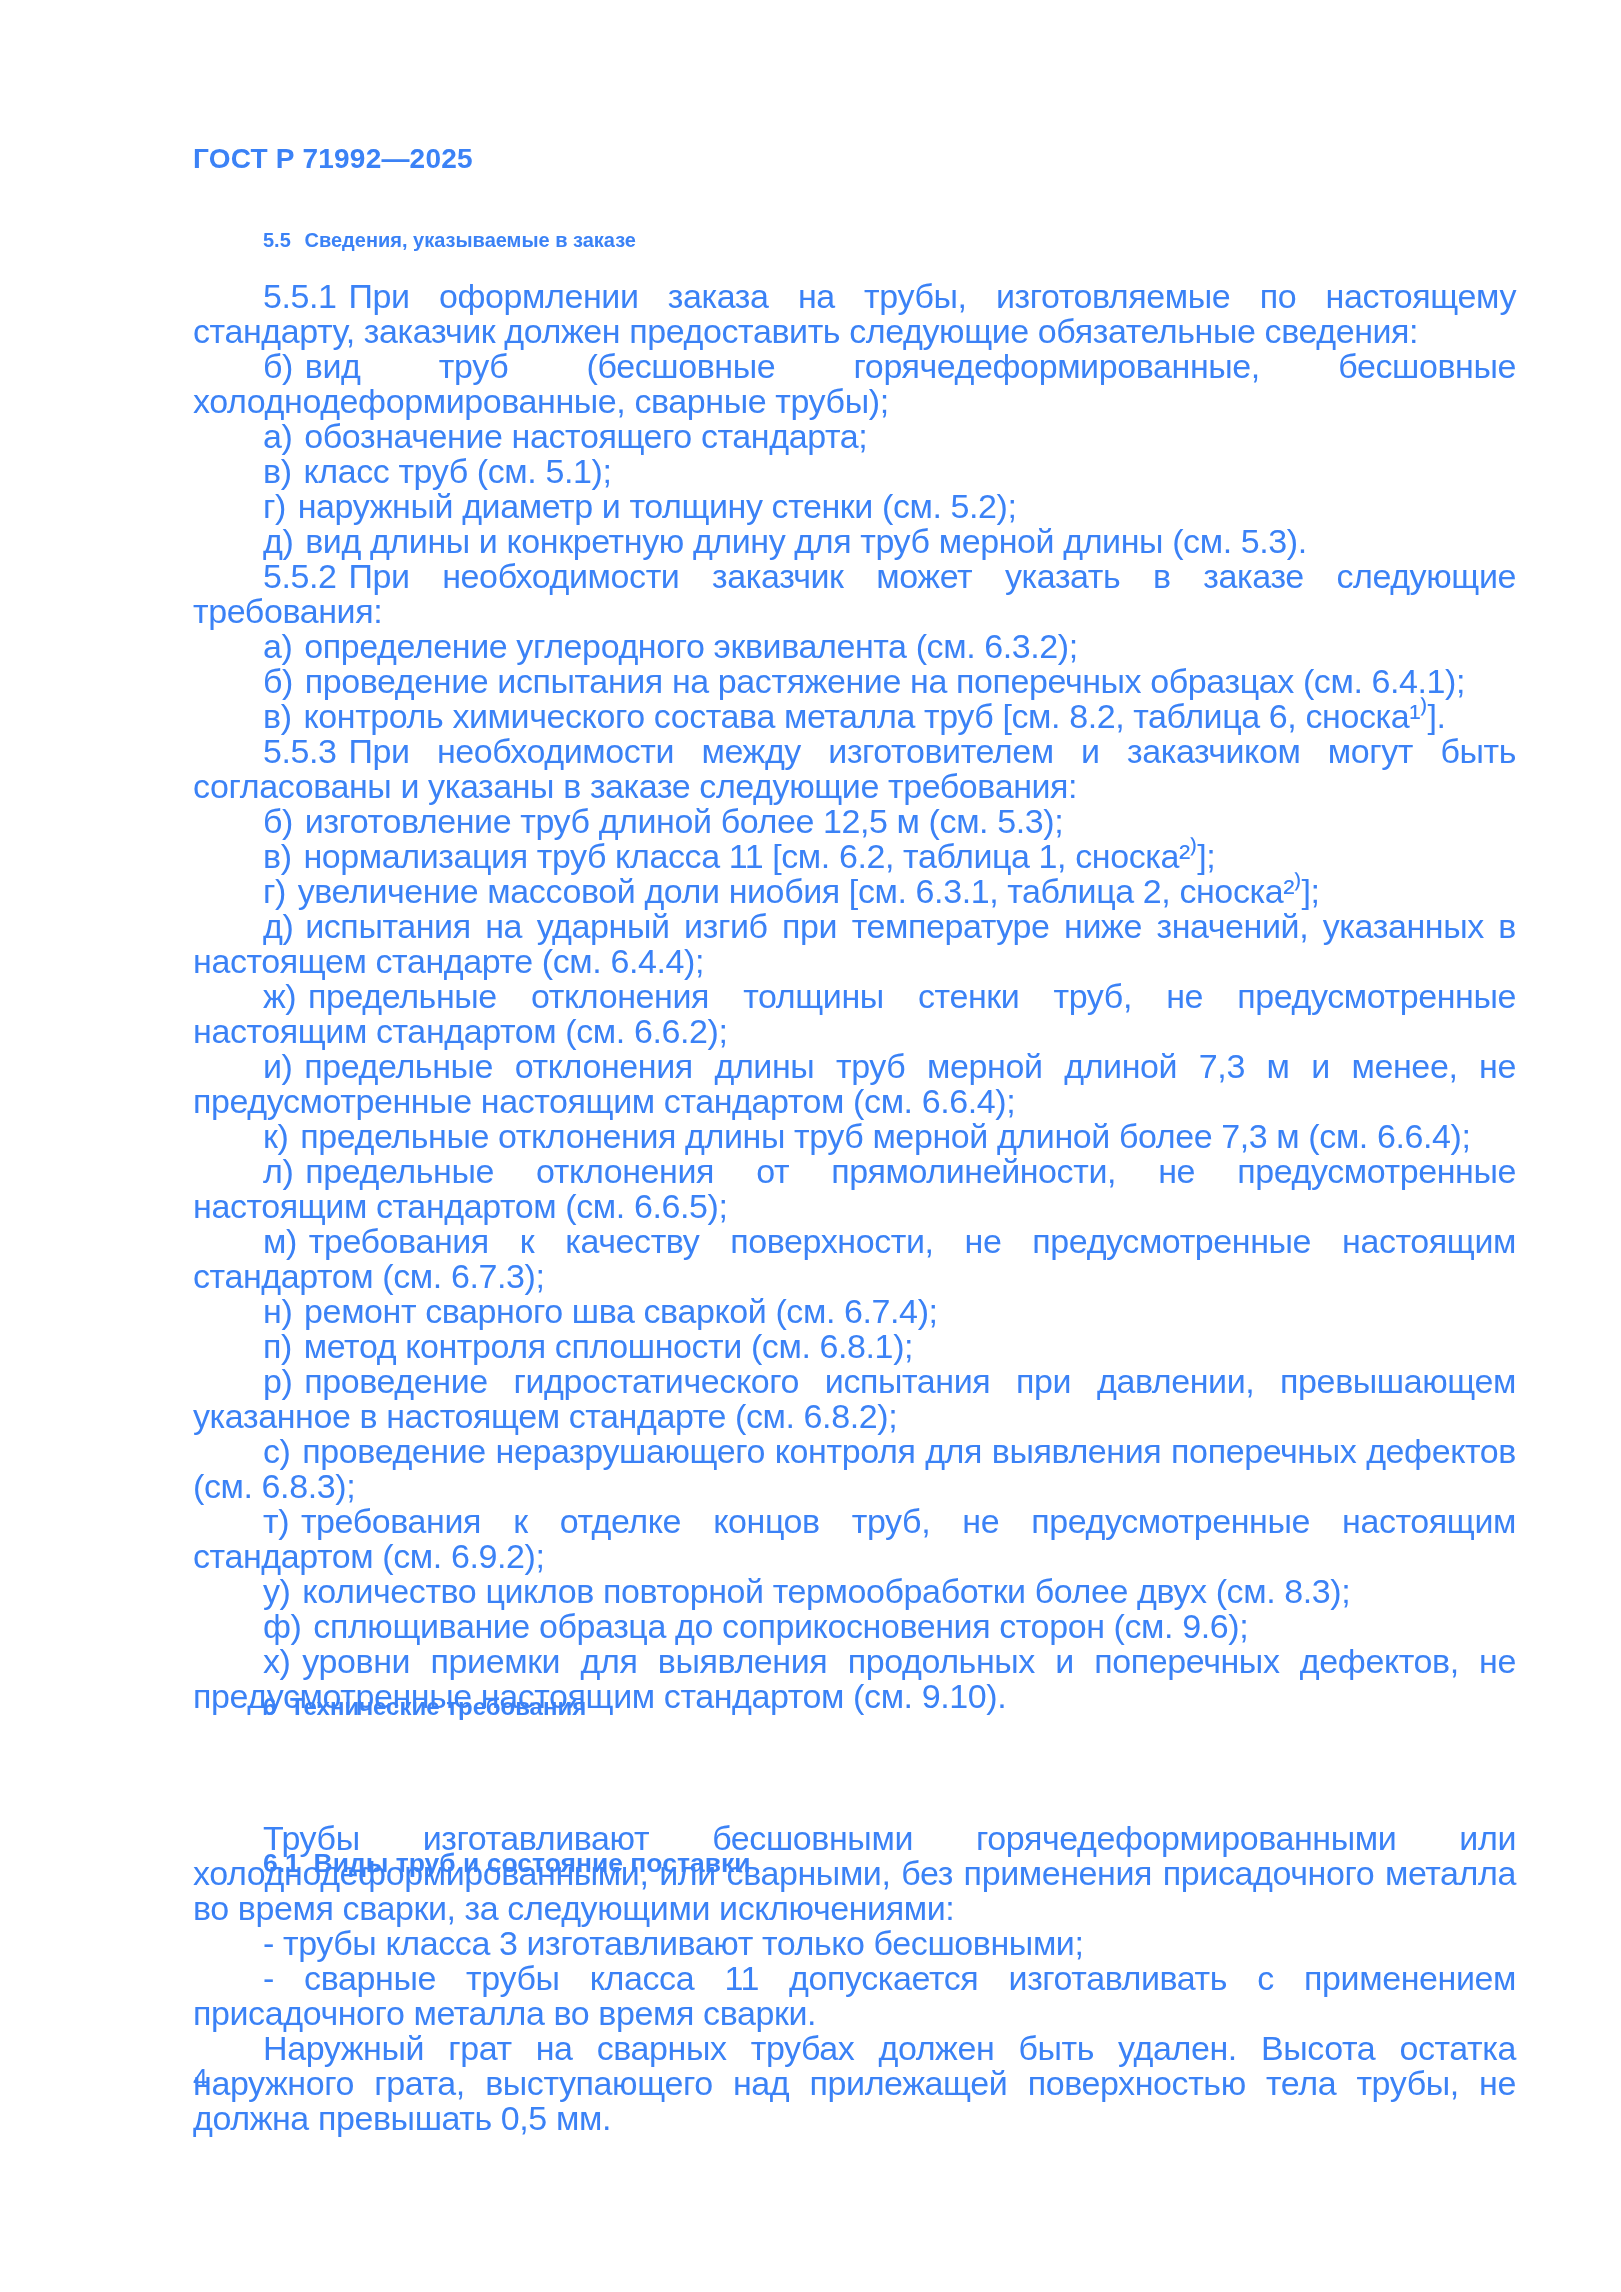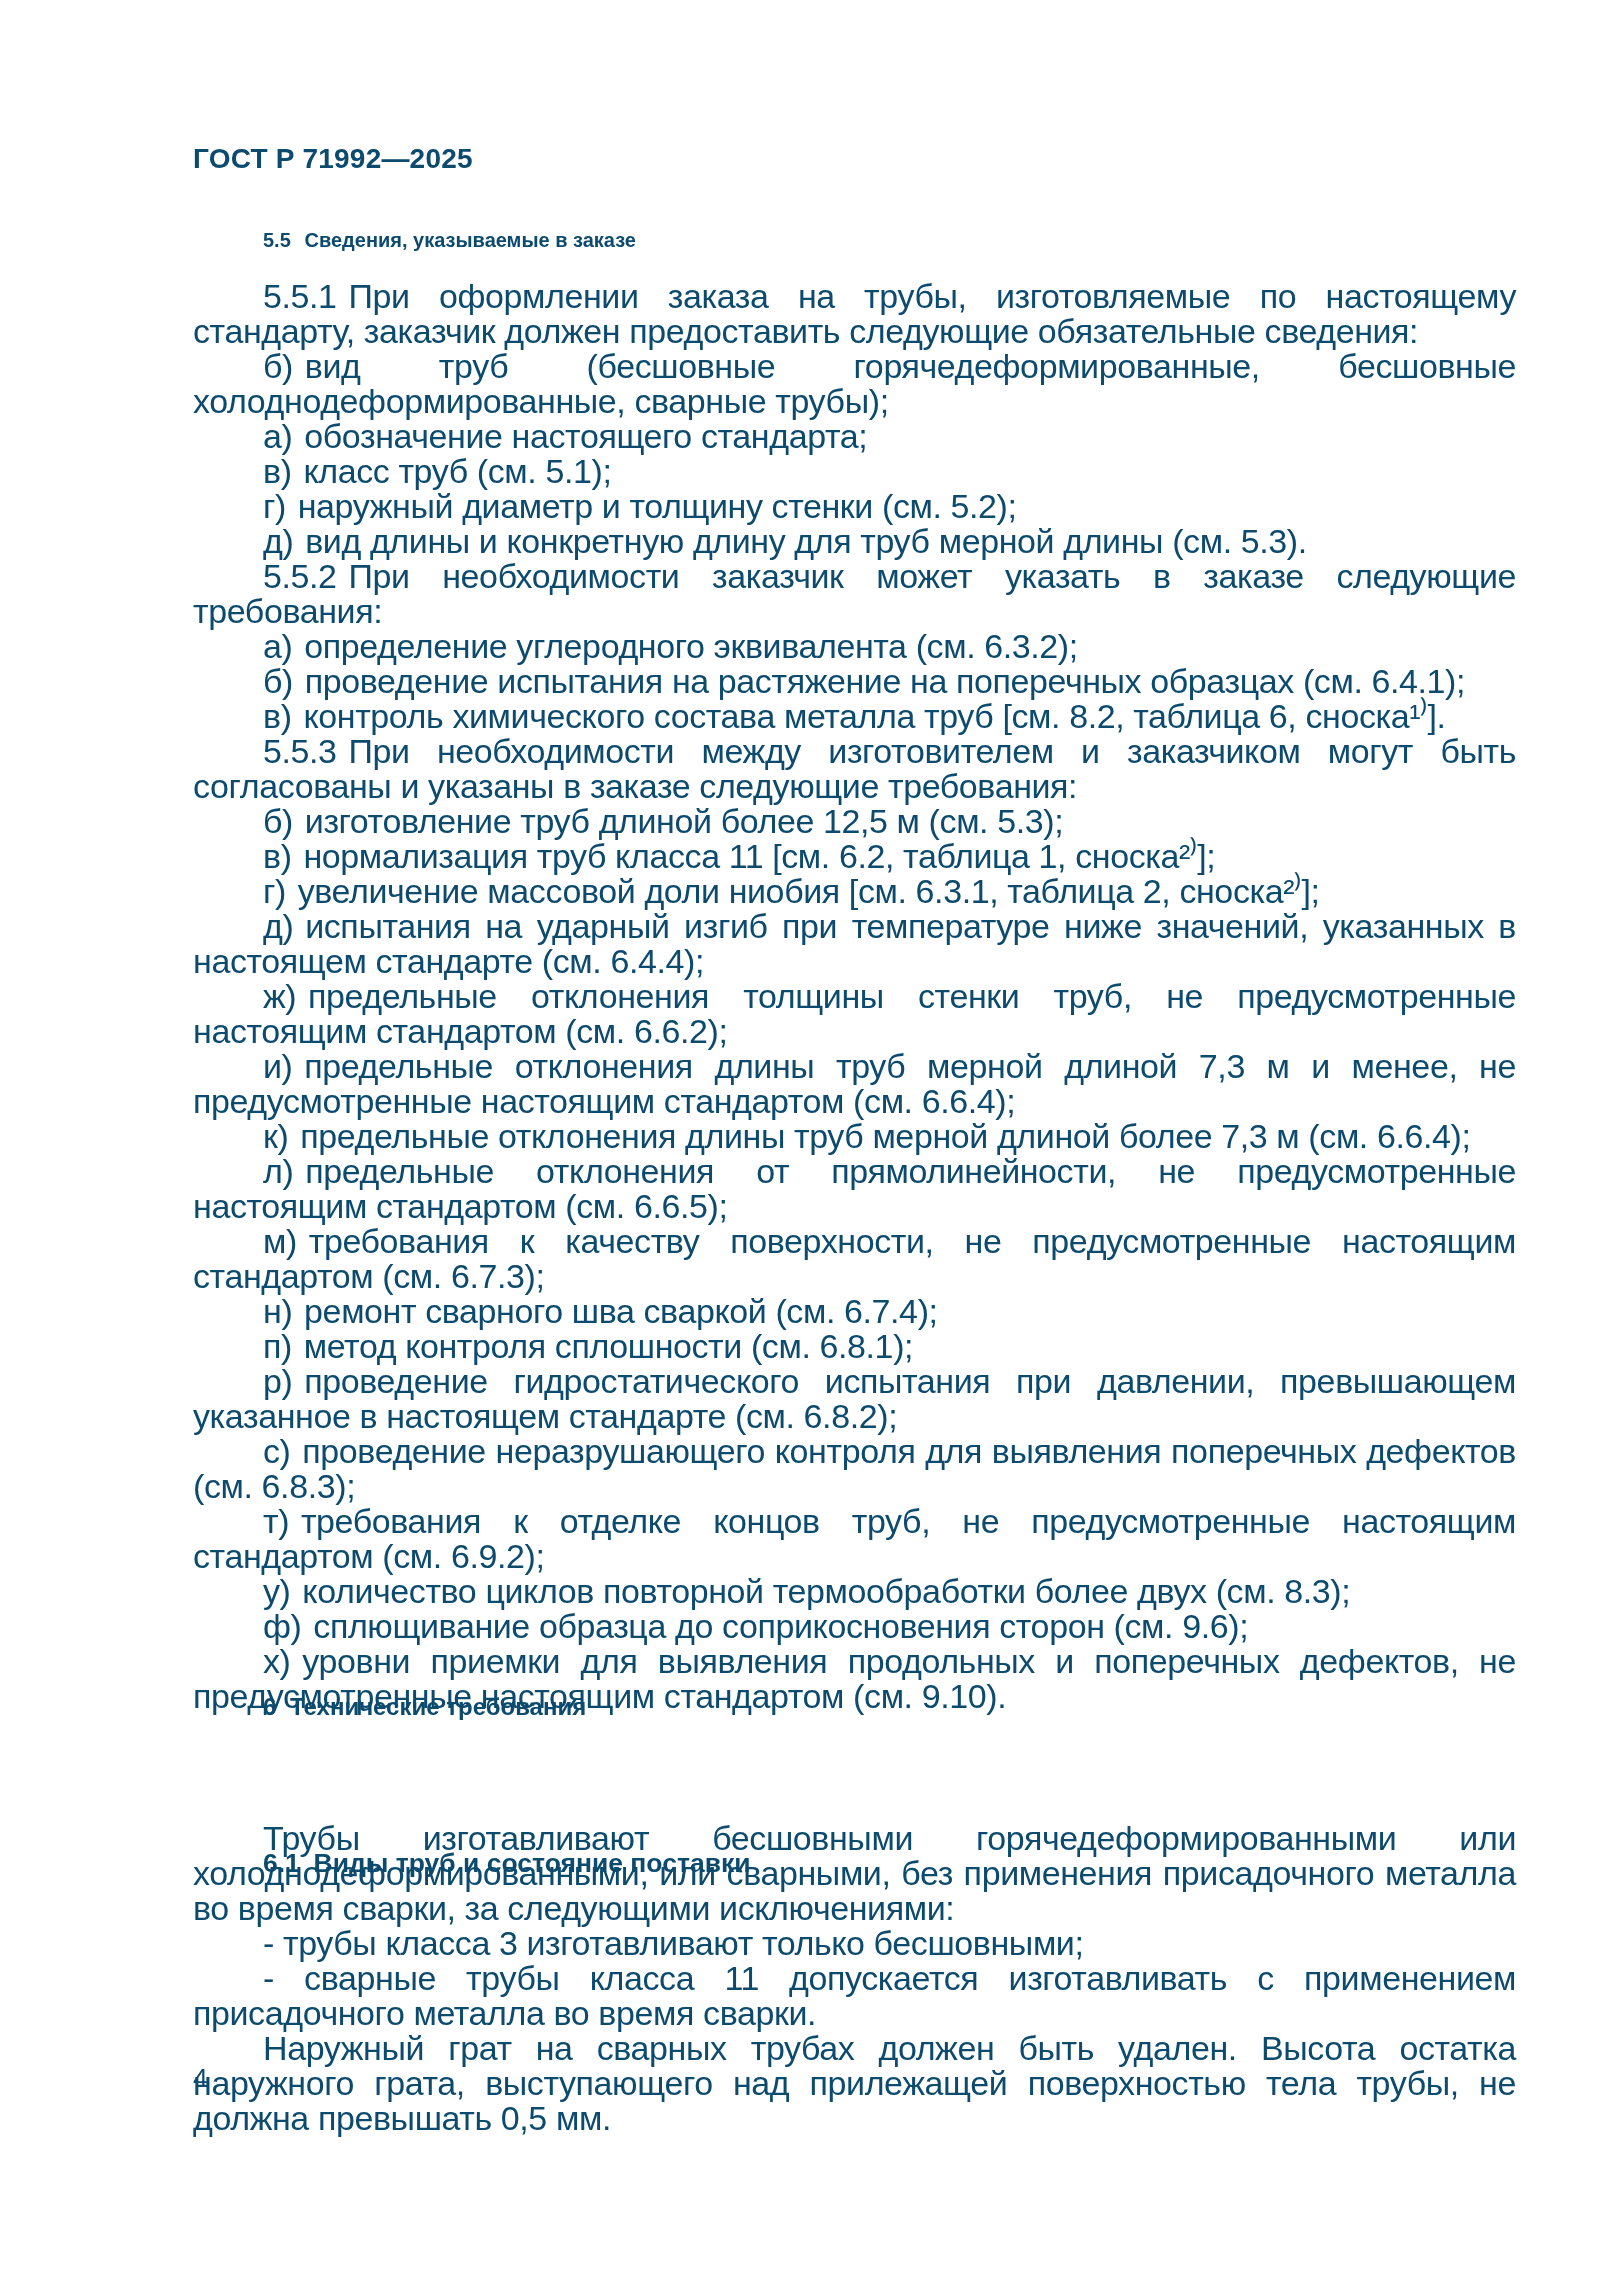--- a/index.html
+++ b/index.html
@@ -6,21 +6,21 @@
     margin: 0;
     padding: 0;
     background: #ffffff;
   }
   .page {
     position: relative;
     width: 1621px;
     height: 2293px;
     background: #ffffff;
     font-family: "Liberation Sans", sans-serif;
-    color: #0c4a6e;
+    color: #3b82f6;
     overflow: hidden;
   }
   .doc-header {
     position: absolute;
     top: 143px;
     left: 193px;
     font-size: 28px;
     font-weight: bold;
     letter-spacing: 0.2px;
     white-space: nowrap;

